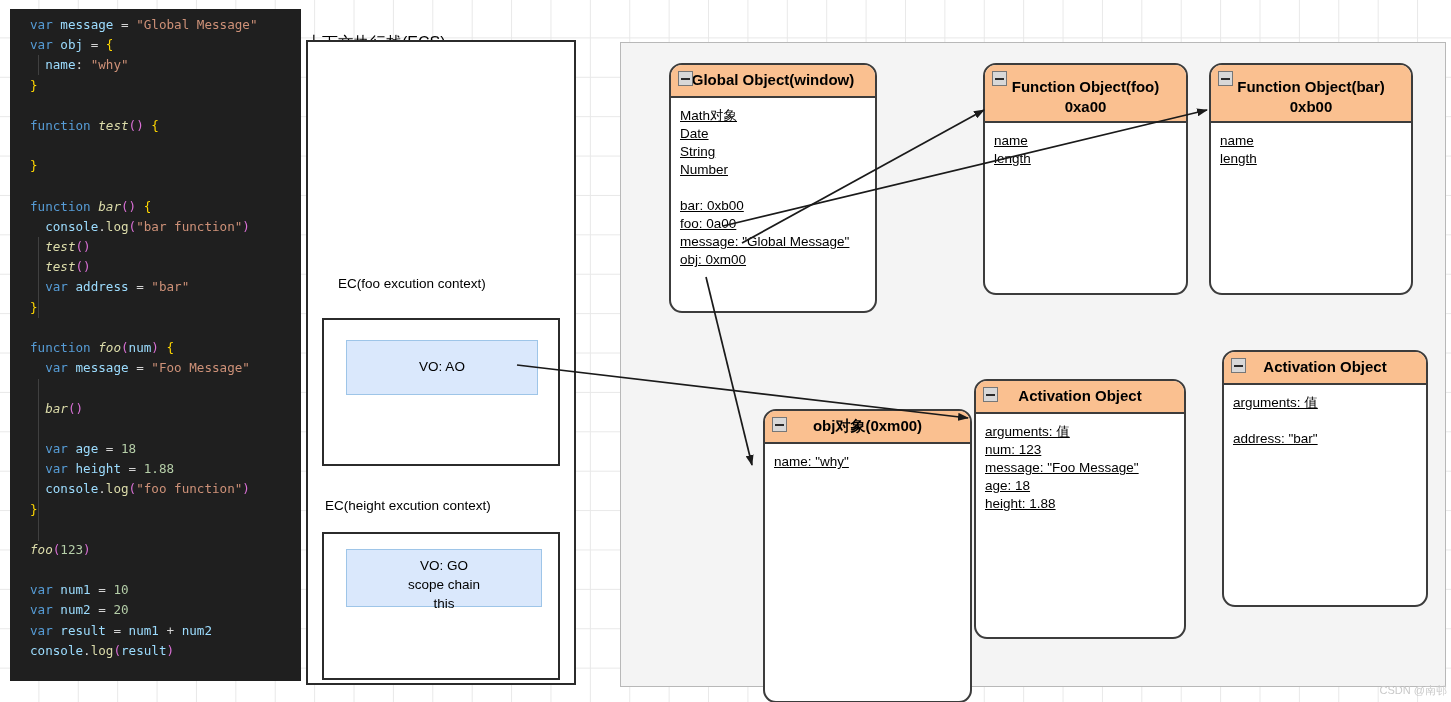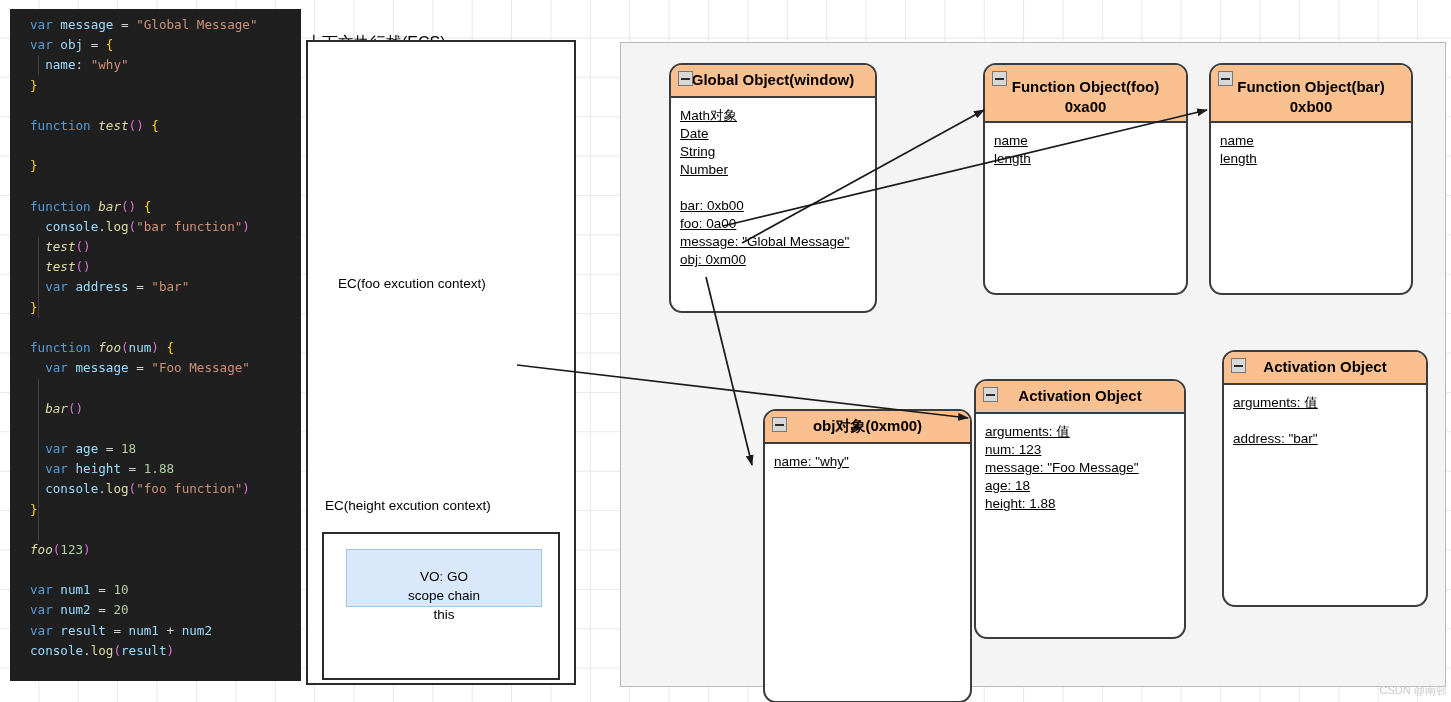--- a/index.html
+++ b/index.html
@@ -192,25 +192,28 @@
     <div class="guide" style="left:28px; top:228px; height:81px;"></div>
     <div class="guide" style="left:28px; top:471px; height:61px;"></div>
     <div class="guide" style="left:28px; top:370px; height:101px;"></div>
   </div>
 
   <div id="ecs-title">上下文执行栈(ECS)</div>
 
   <div id="ecs-stack">
     <div class="ec-label" style="left:30px; top:234px;">EC(foo excution context)</div>
 
+    <div class="ec-frame" style="left:14px; top:276px; width:238px; height:148px;">
+      <div class="vo-box" style="left:22px; top:20px; width:192px; height:55px; padding-top:16px;">VO: AO</div>
+    </div>
 
     <div class="ec-label" style="left:17px; top:456px;">EC(height excution context)</div>
 
     <div class="ec-frame" style="left:14px; top:490px; width:238px; height:148px;">
-      <div class="vo-box" style="left:22px; top:15px; width:196px; height:58px; padding-top:17px;">
+      <div class="vo-box" style="left:22px; top:15px; width:196px; height:58px; padding-top:6px;">
         <span>VO: GO</span><br>
         <span>scope chain</span><br>
         <span>this</span>
       </div>
     </div>
   </div>
 
   <div id="heap">
 
     <div class="uml" style="left:48px; top:20px; width:208px; height:250px;">

